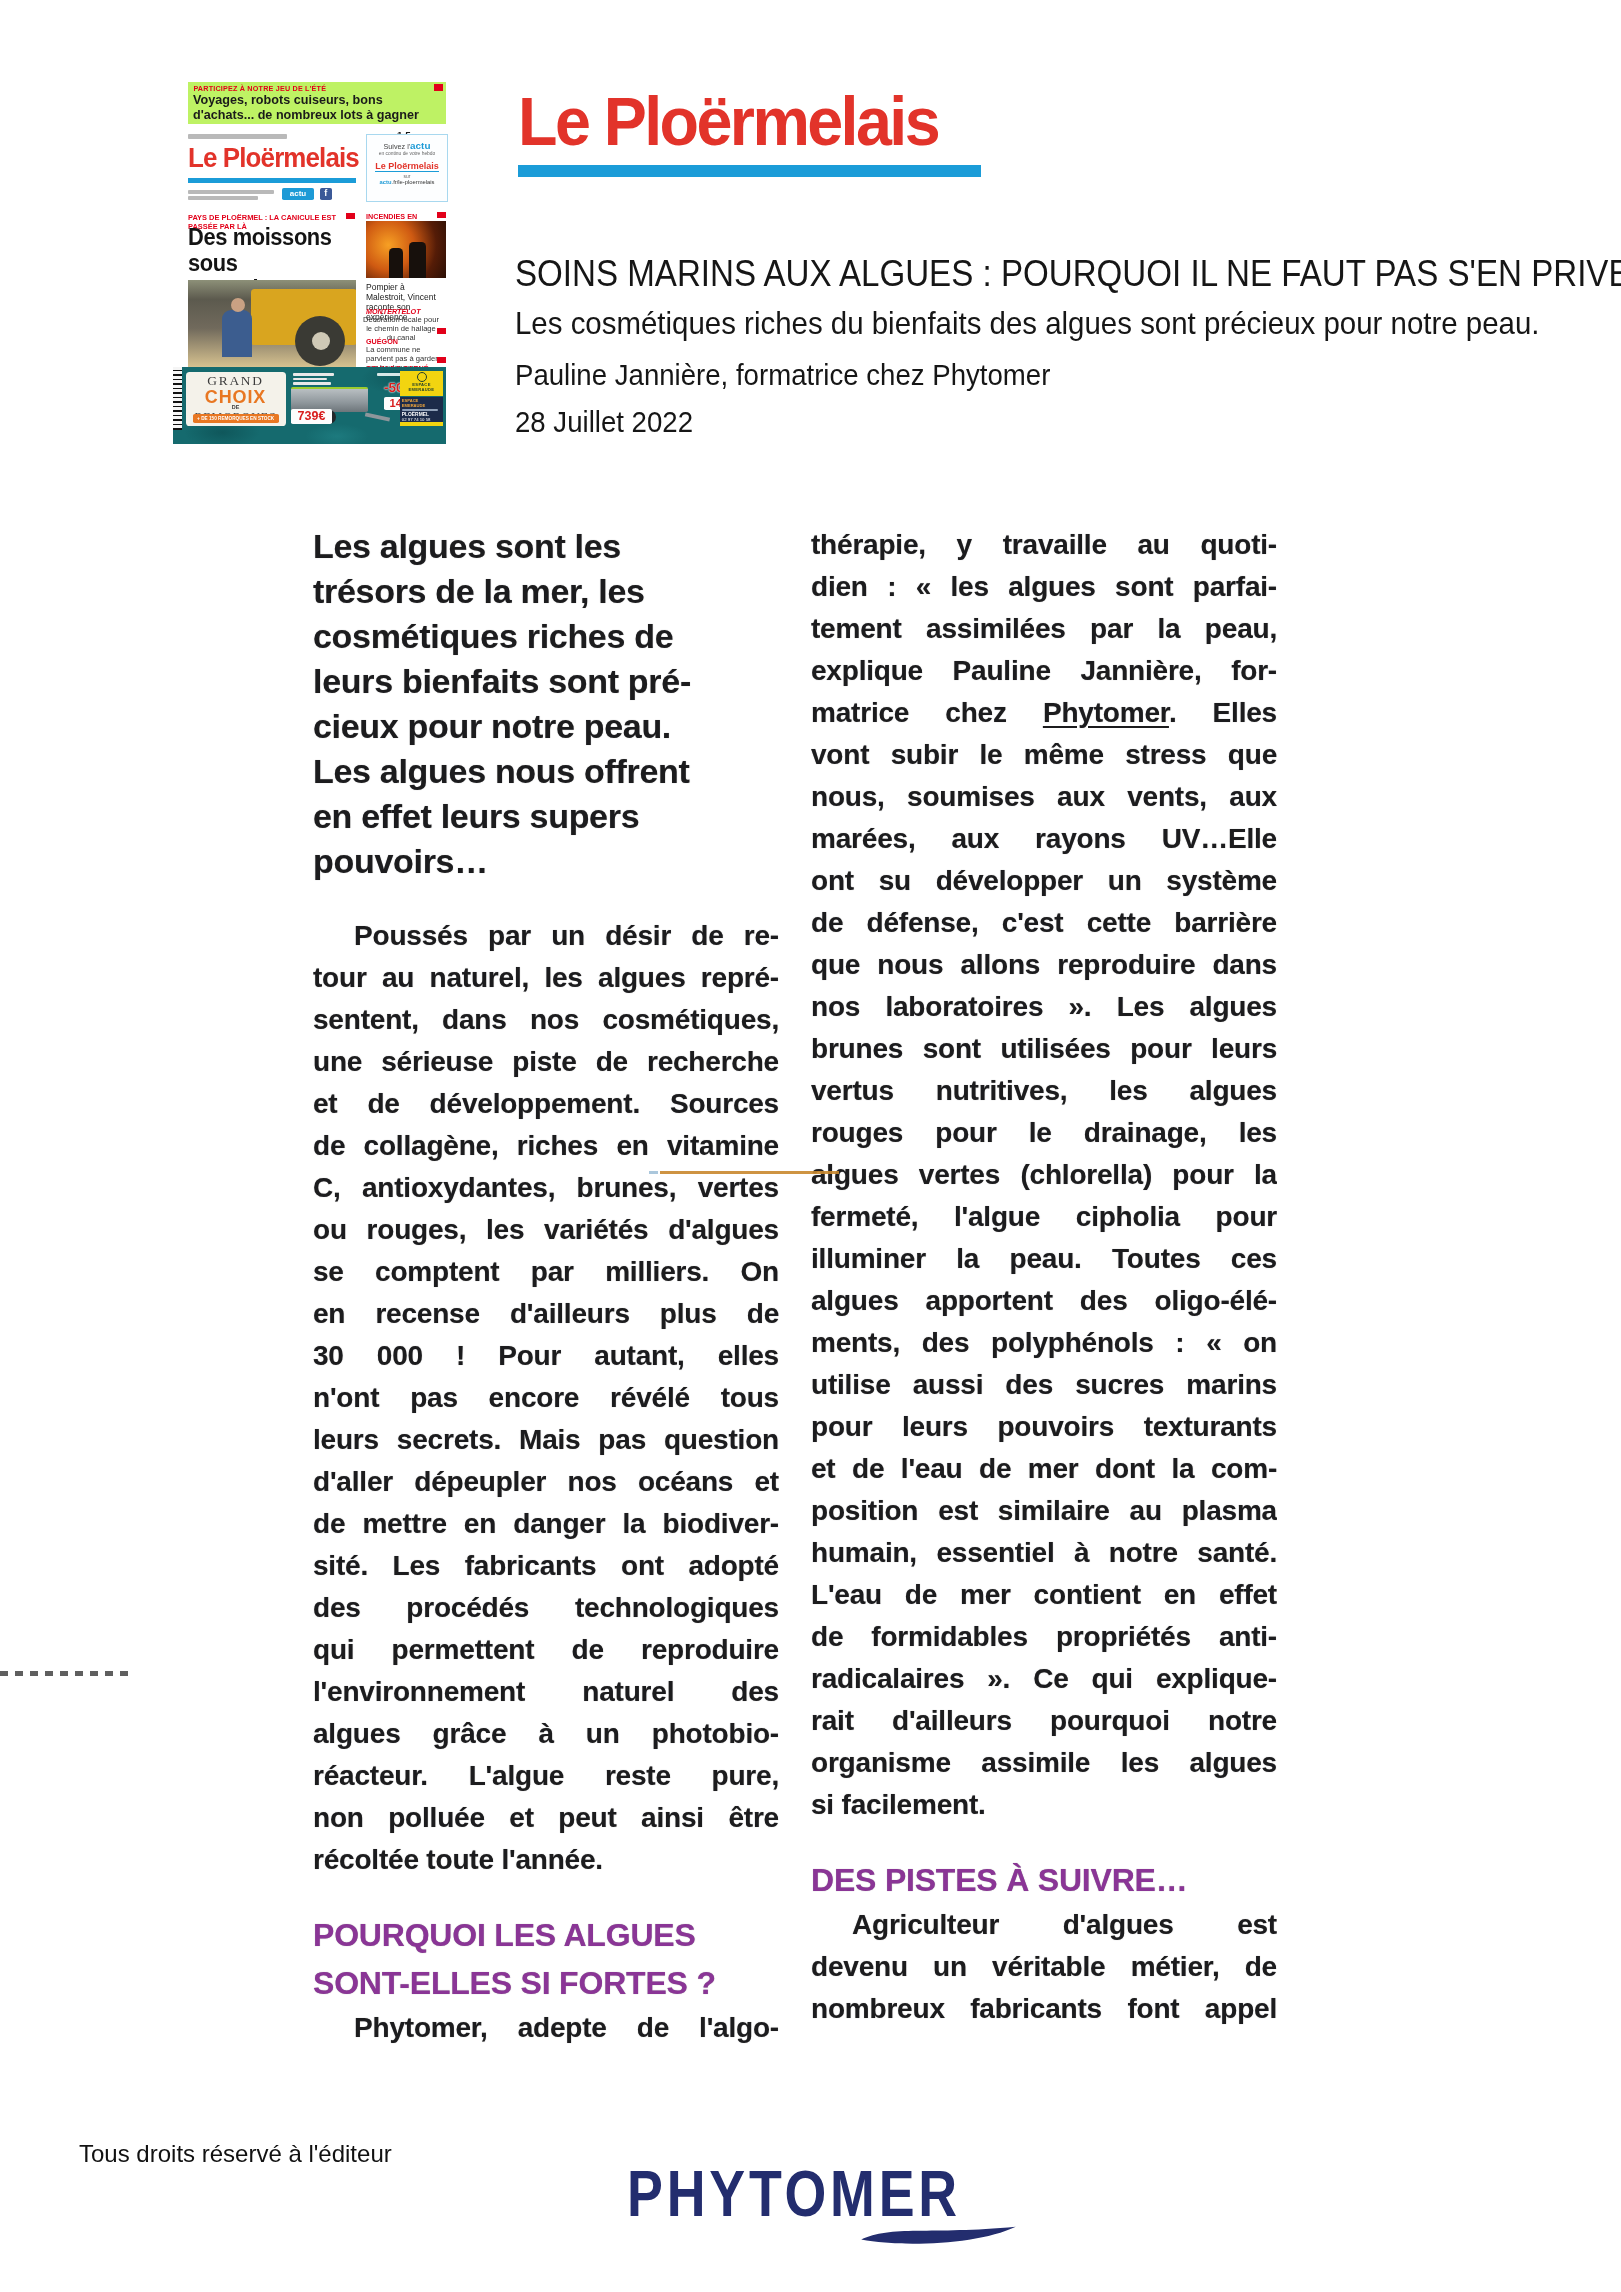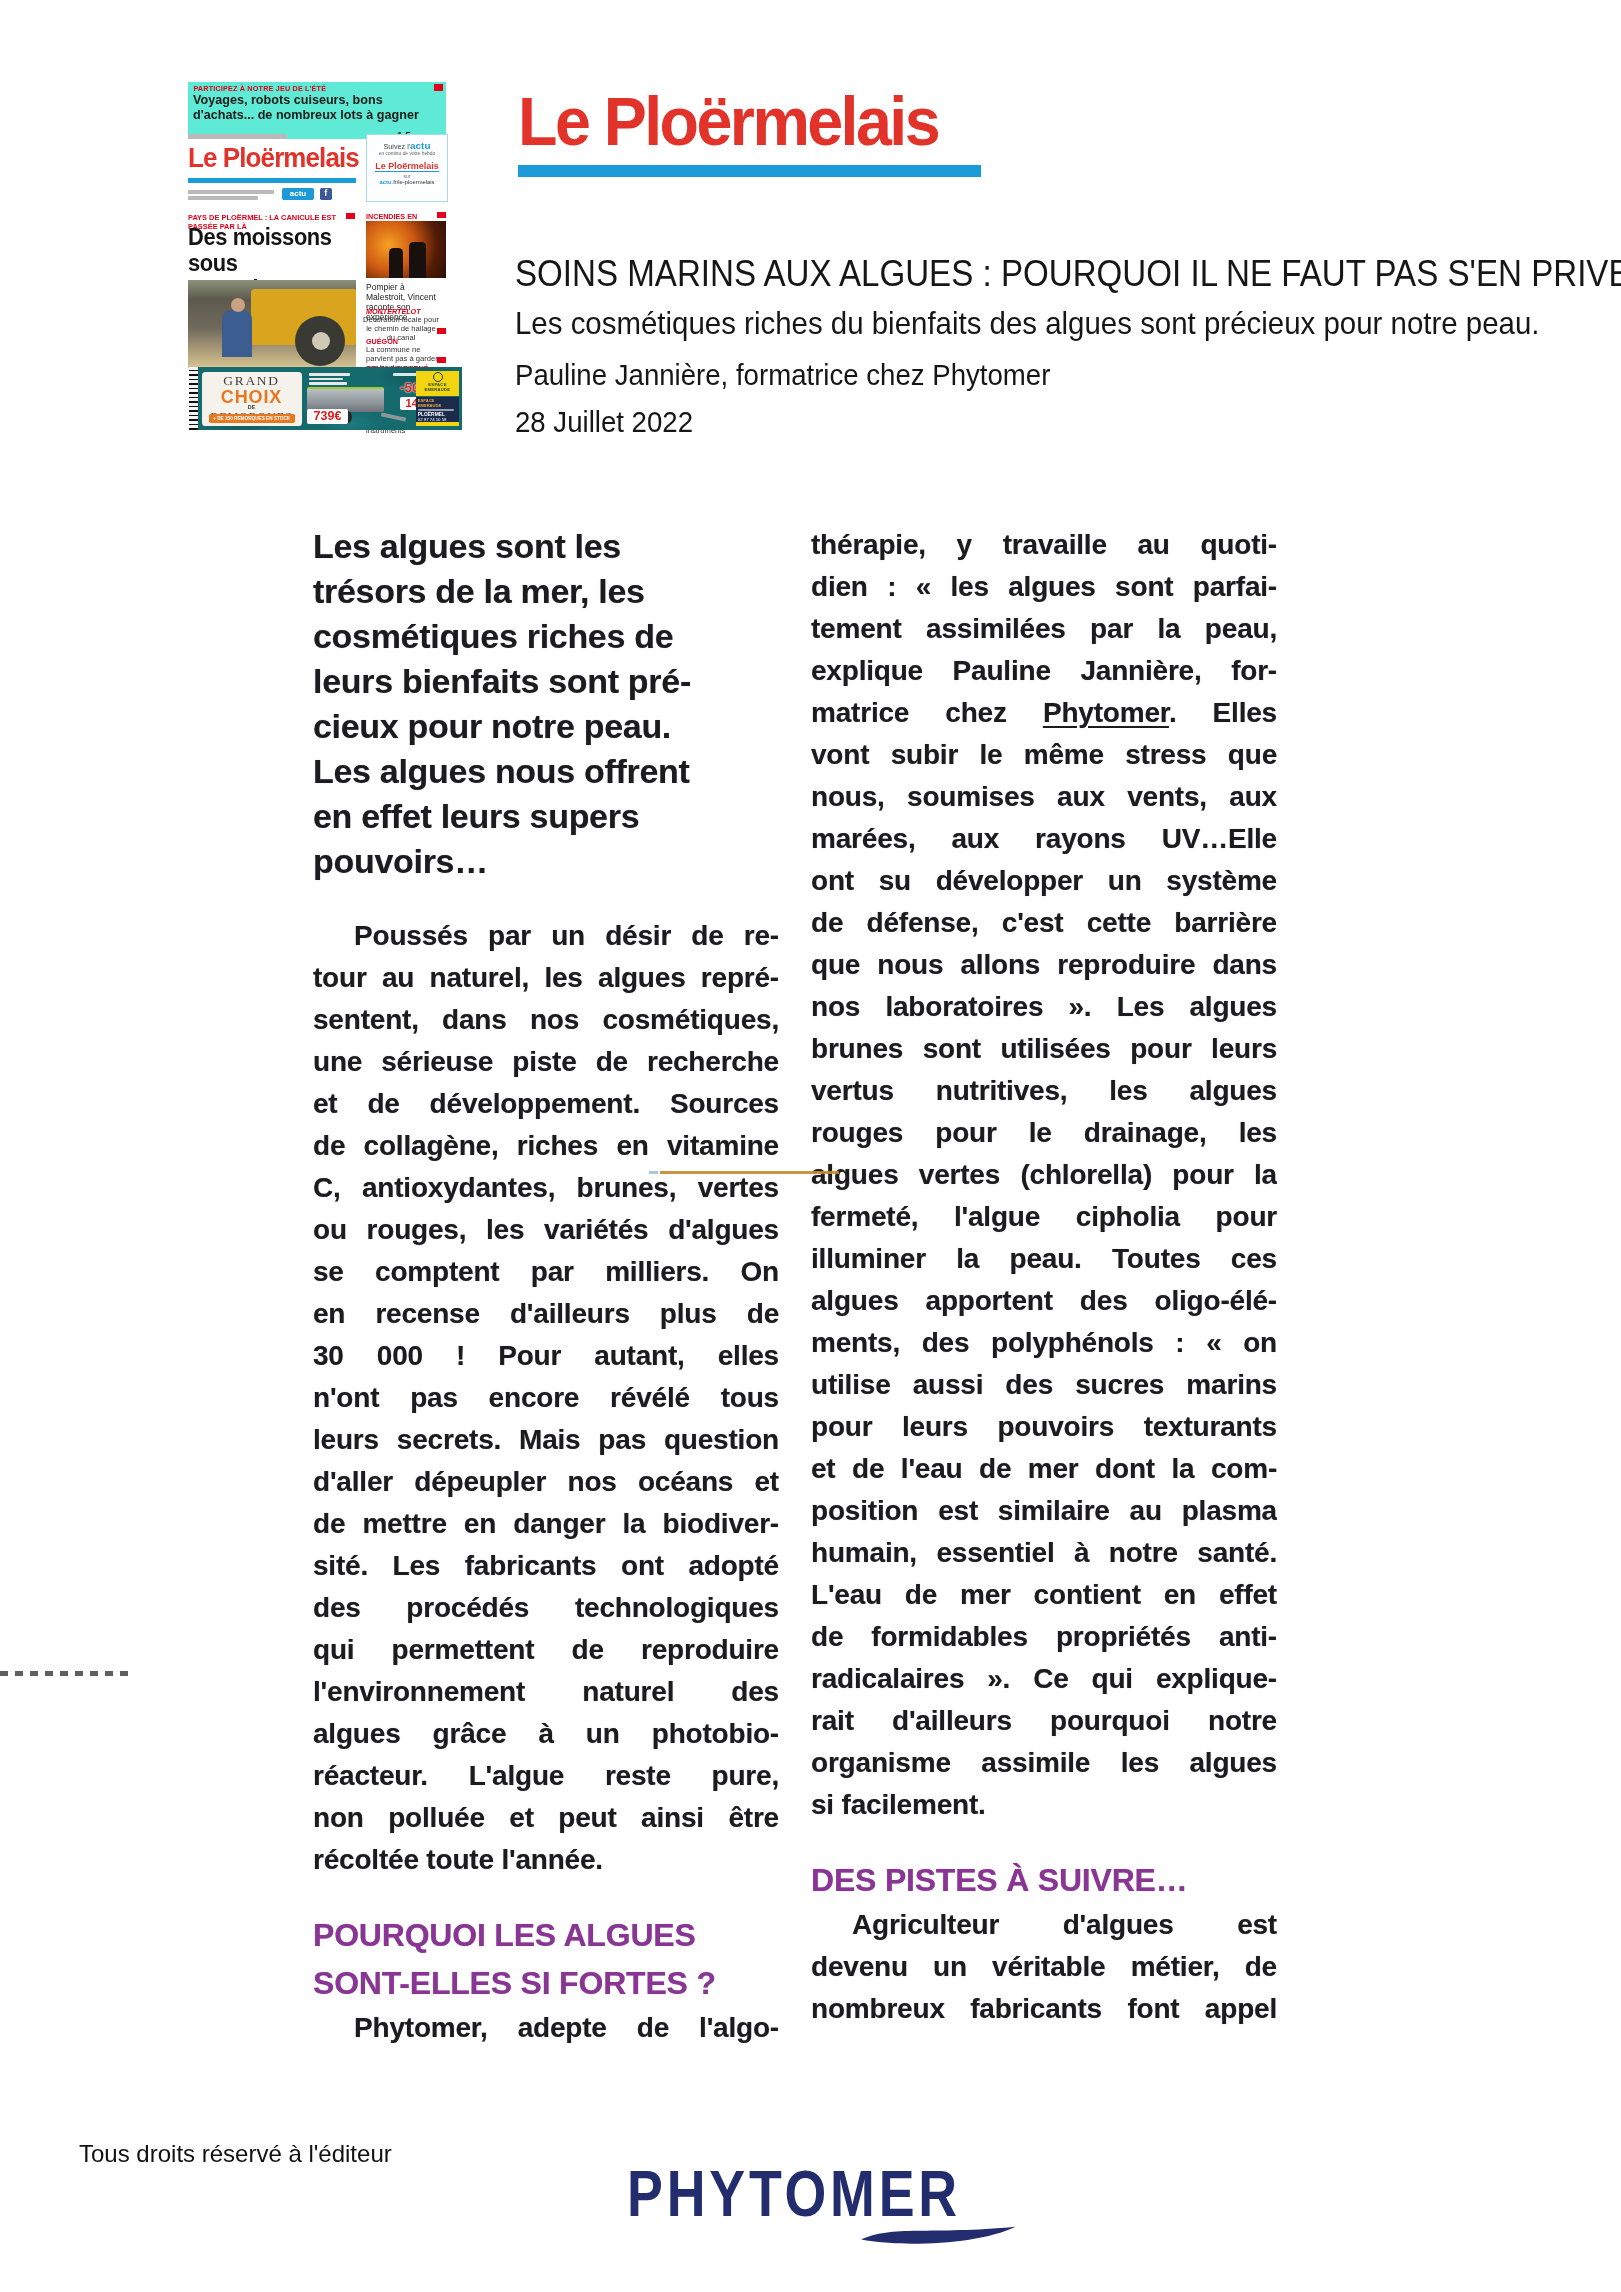--- a/index.html
+++ b/index.html
@@ -2,21 +2,21 @@
 <html style="font-size:14.3px"><head>
 <meta charset="utf-8">
 <style>
   html,body{margin:0;padding:0;background:#ffffff;}
   .page{position:relative;width:1621px;height:2293px;background:#ffffff;overflow:hidden;
         font-family:"Liberation Sans",sans-serif;}
   .abs{position:absolute;}
 
   
   .thumb{left:173px;top:79px;width:274px;height:355px;font-family:"Liberation Sans",sans-serif;}
-  .promo-box{left:15px;top:2.7px;width:258px;height:57px;background:#5eead4;}
+  .promo-box{left:15px;top:2.7px;width:258px;height:42px;background:#bef264;}
   .promo-kicker{left:5.4px;top:2.7px;font-size:7.2px;font-weight:700;color:#e2001a;letter-spacing:0.2px;}
   .promo-headline{left:5.4px;top:11.6px;width:242px;font-size:13px;line-height:14.3px;font-weight:700;color:#1a1a1a;transform:scaleX(.97);transform-origin:0 0;}
   .red-sq{width:9px;height:6.3px;background:#e2001a;}
   .bar{background:#b9b9b9;height:4.5px;border-radius:0.9px;}
   .mini-date-bar{left:15px;top:55px;width:99px;height:4.5px;}
   .mini-price{left:224px;top:50px;font-size:9.9px;font-weight:700;color:#1a1a1a;}
   .mini-logo{left:15px;top:64px;font-size:27px;font-weight:700;color:#e2332a;letter-spacing:-0.9px;transform:scaleX(.96);transform-origin:0 0;}
   .mini-logo-bar{left:15px;top:99px;width:168px;height:5.4px;background:#1b9cd8;}
   .addr-bar1{left:15px;top:111px;width:86px;height:3.6px;}
   .addr-bar2{left:15px;top:117px;width:70px;height:3.6px;}
@@ -40,21 +40,21 @@
   .actu-l2{font-size:4.9px;color:#666;}
   .actu-brand{font-size:9px;font-weight:700;color:#e2332a;border-bottom:1.8px solid #1b9cd8;display:inline-block;line-height:9.9px;margin-top:2.7px;}
   .actu-l3{font-size:4.9px;color:#666;margin-top:1.8px;}
   .actu-l4{font-size:5.8px;color:#333;}
   .actu-l4 b{color:#1d9ad6;}
   .fire-photo{left:193px;top:142px;width:80px;height:57px;background:radial-gradient(circle at 28% 42%,#f7a024 0%,#cf5a12 38%,#551c07 72%,#2b0f05 100%);overflow:hidden;}
   .ff{position:absolute;width:14.3px;height:30px;background:#17100c;border-radius:4.5px 4.5px 0 0;bottom:0;}
   .osv-photo{left:239px;top:251px;width:34px;height:36px;background:linear-gradient(135deg,#a4432c 0%,#6e2a1d 55%,#3f1a12 100%);}
 
   
-  .ad{left:16px;top:288px;width:273px;height:63px;background:#156a6e;overflow:hidden;}
+  .ad{left:0px;top:288px;width:273px;height:77px;background:#156a6e;overflow:hidden;}
   .ad-leaves{position:absolute;left:0;top:0;width:100%;height:100%;
      background:radial-gradient(ellipse 54px 21.5px at 18% 85%,#0f575b 0%,transparent 70%),
                 radial-gradient(ellipse 63px 23px at 85% 15%,#0f575b 0%,transparent 70%),
                 radial-gradient(ellipse 45px 18px at 60% 90%,#1d7a7e 0%,transparent 70%);}
   .barcode{position:absolute;left:0;top:0;width:9px;height:63px;background:
      repeating-linear-gradient(0deg,#101010 0 1.8px,#f5f5f5 1.8px 4.5px);}
   .ad-panel{position:absolute;left:12.5px;top:4.5px;width:100px;height:54px;background:#f4f2ea;border-radius:3.6px;text-align:center;}
   .ad-grand{font-size:13.4px;letter-spacing:1.8px;color:#3c3c3c;font-family:"Liberation Serif",serif;margin-top:1.8px;}
   .ad-choix{font-size:18px;font-weight:800;color:#e87722;letter-spacing:0.9px;line-height:16px;}
   .ad-de{font-size:5.4px;font-weight:700;color:#3c3c3c;line-height:5.4px;}

